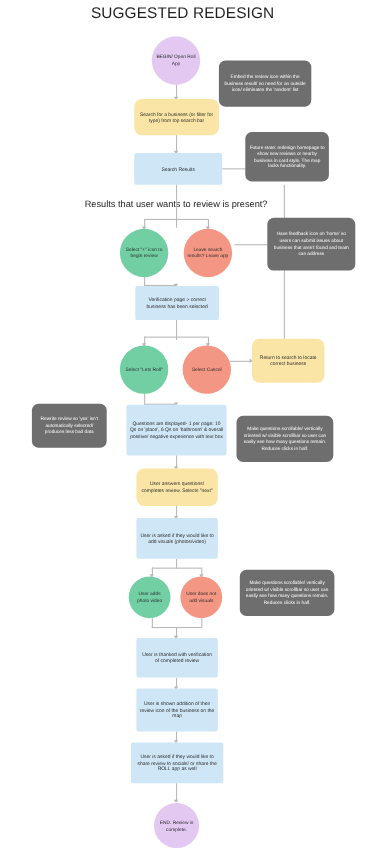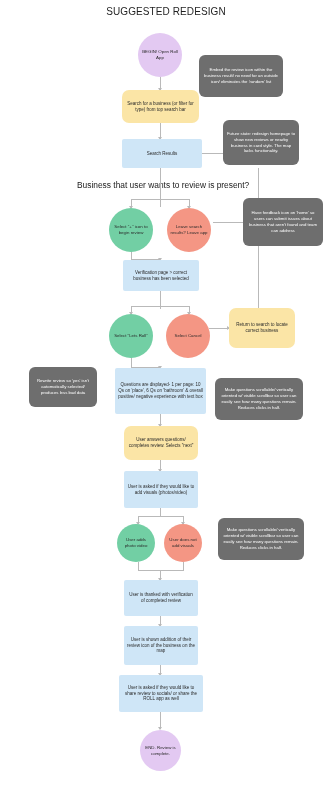--- a/index.html
+++ b/index.html
@@ -15,21 +15,21 @@
     background-color: #ffffff;
     background-image: radial-gradient(circle, #d9d9d9 0.55px, transparent 0.6px);
     background-size: 14px 14px;
     background-position: 4px 4px;
   }
   .title-wrap {
     position: absolute; left: 0; top: 6px; width: 332px;
     text-align: center;
   }
   .title-line1 { font-size: 8.2px; color: #1f1f1f; letter-spacing: .1px; line-height: 11px; }
-  .title-line2 { font-size: 10px; color: #1f1f1f; letter-spacing: .1px; line-height: 11px; }
+  .title-line2 { font-size: 14px; color: #1f1f1f; letter-spacing: .1px; line-height: 11px; }
 
   .section-q {
     position: absolute;
     font-size: 8.4px;
     color: #1a1a1a;
     white-space: nowrap;
   }
 
   .node {
     position: absolute;
@@ -182,21 +182,21 @@
   </div>
 
   <div class="node rect blue" style="left:122px; top:139px; width:80px; height:29px;">
     <span>Search Results</span>
   </div>
 
   <div class="node note" style="left:223px; top:120px; width:76px; height:45px;">
     <span>Future state: redesign homepage to show new reviews or nearby business in card style. The map lacks functionality.</span>
   </div>
 
-  <div class="section-q" style="left:77px; top:180px;">Business that user wants to review is present?</div>
+  <div class="section-q" style="left:77px; top:180px;">Results that user wants to review is present?</div>
 
   <div class="node circle green" style="left:109px; top:208px; width:44px; height:44px;">
     <span>Select "+" icon to begin review</span>
   </div>
 
   <div class="node circle red" style="left:167px; top:208px; width:44px; height:44px;">
     <span>Leave search results? Leave app</span>
   </div>
 
   <div class="node note" style="left:243px; top:198px; width:80px; height:48px;">

